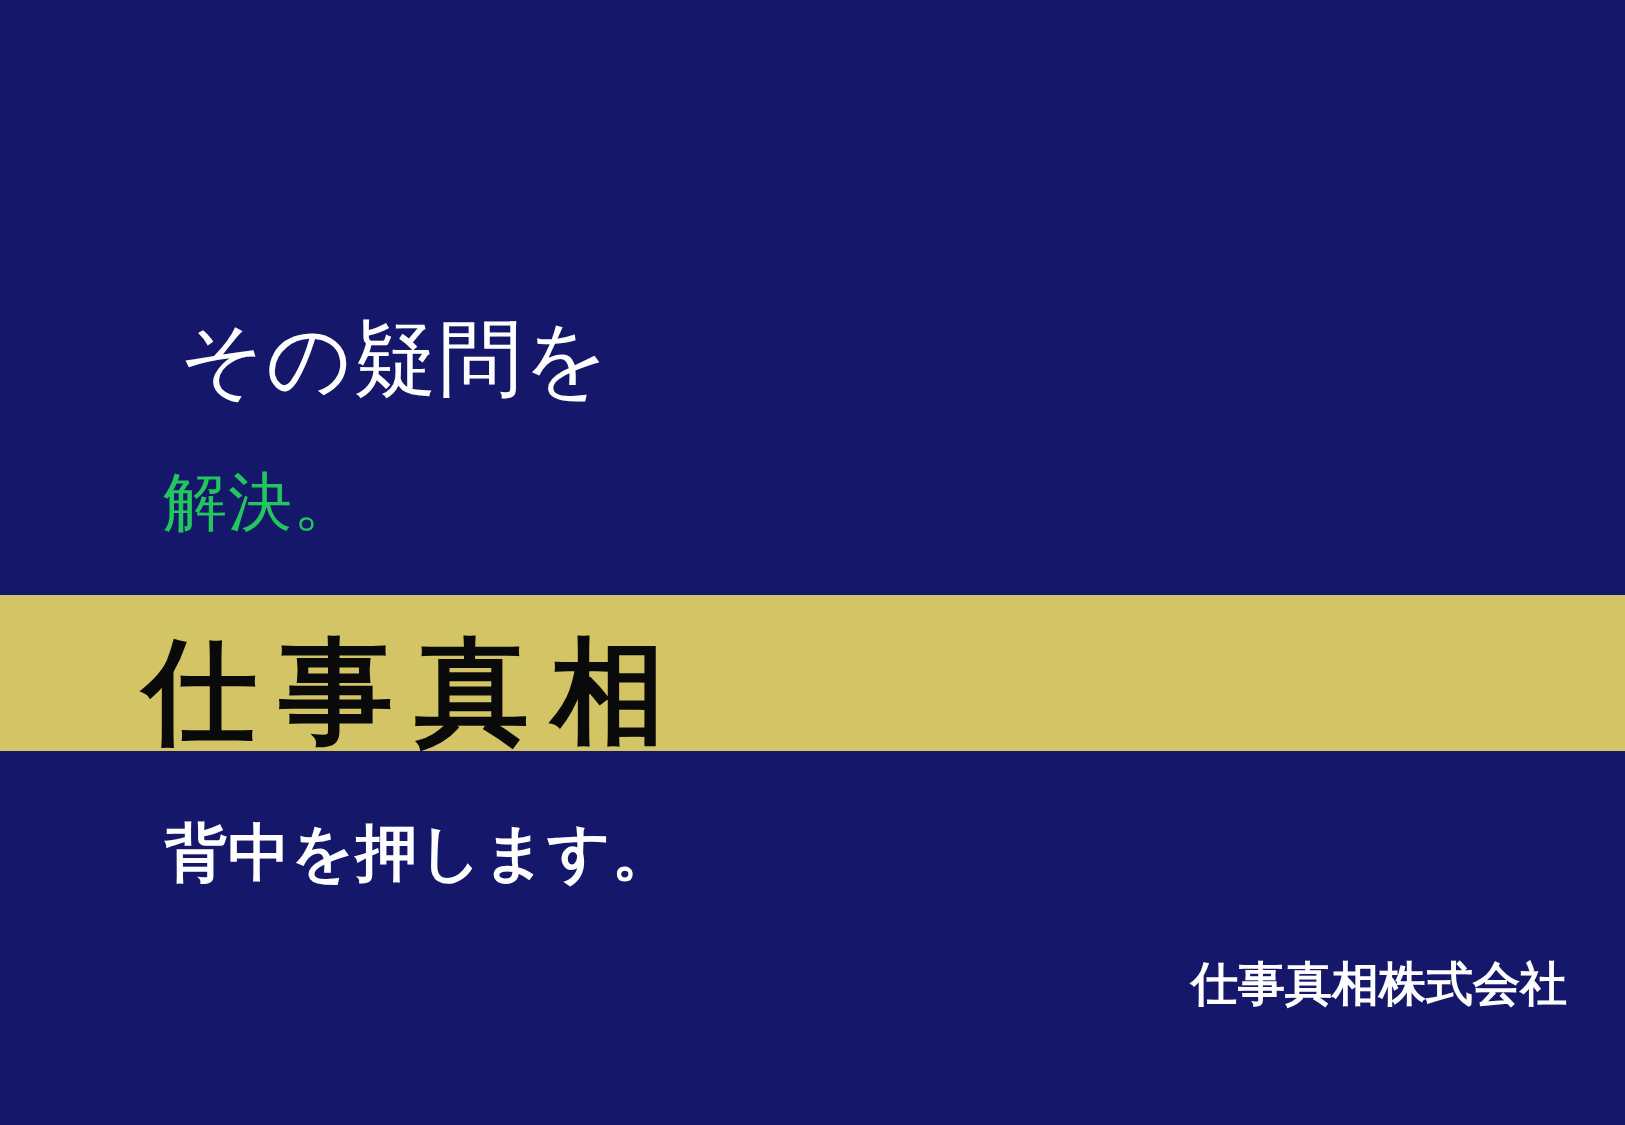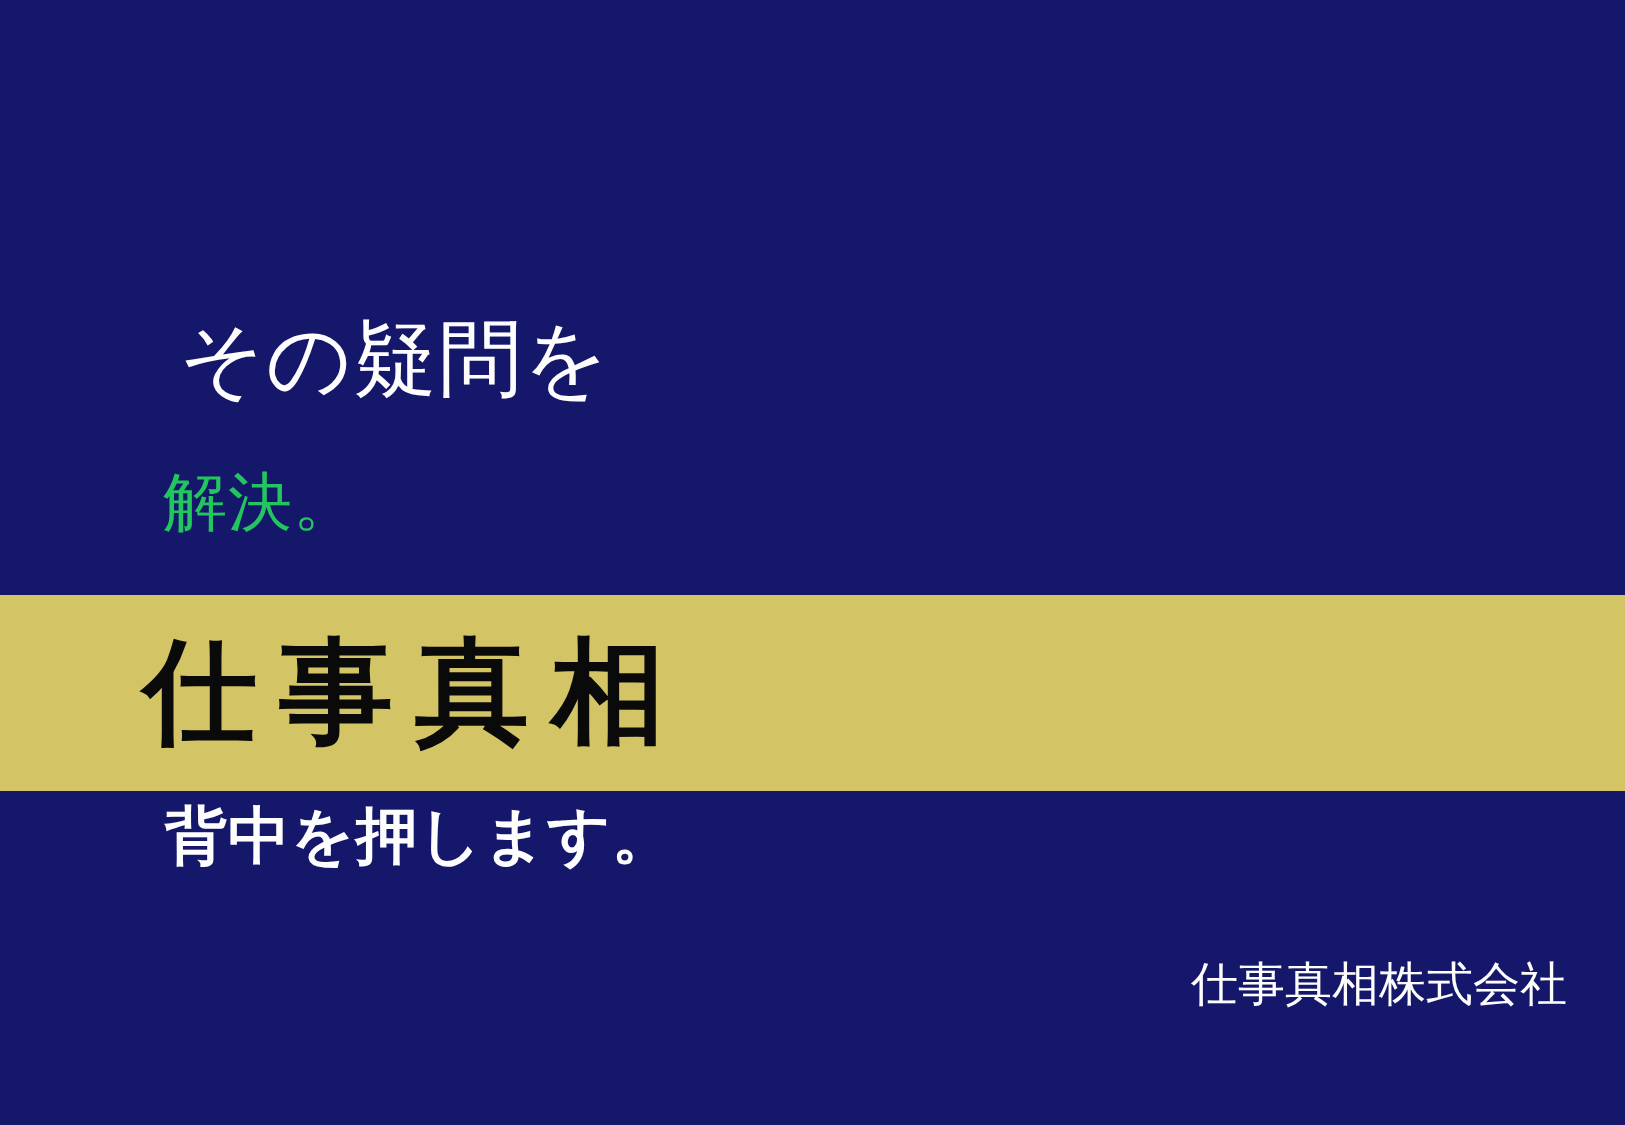--- a/index.html
+++ b/index.html
@@ -44,56 +44,56 @@
     line-height: 143px;
     letter-spacing: 1px;
     white-space: nowrap;
   }
   
   #logo-band {
     position: absolute;
     left: 0;
     top: 595px;
     width: 1625px;
-    height: 196px;
+    height: 156px;
     background: #d3c566;
   }
   #logo-wordmark {
     position: absolute;
     left: 143px;
     top: 8px;
     color: #0a0a0a;
     font-family: "DejaVu Serif", "Liberation Serif", serif;
     font-weight: 700;
     font-size: 114px;
     line-height: 176px;
     letter-spacing: 22px;
     white-space: nowrap;
   }
   
   #subline {
     position: absolute;
     left: 165px;
-    top: 790px;
+    top: 807px;
     color: #fdfdfd;
     font-family: "DejaVu Sans", "Liberation Sans", sans-serif;
     font-weight: 700;
     font-size: 62px;
     line-height: 92px;
     letter-spacing: 1px;
     white-space: nowrap;
   }
   
   #company-name {
     position: absolute;
     right: 58px;
     top: 953px;
     color: #fdfdfd;
     font-family: "DejaVu Sans", "Liberation Sans", sans-serif;
-    font-weight: 400;
+    font-weight: 700;
     font-size: 47px;
     line-height: 62px;
     letter-spacing: 0px;
     white-space: nowrap;
     text-align: right;
   }
 </style>
 </head>
 <body>
 

